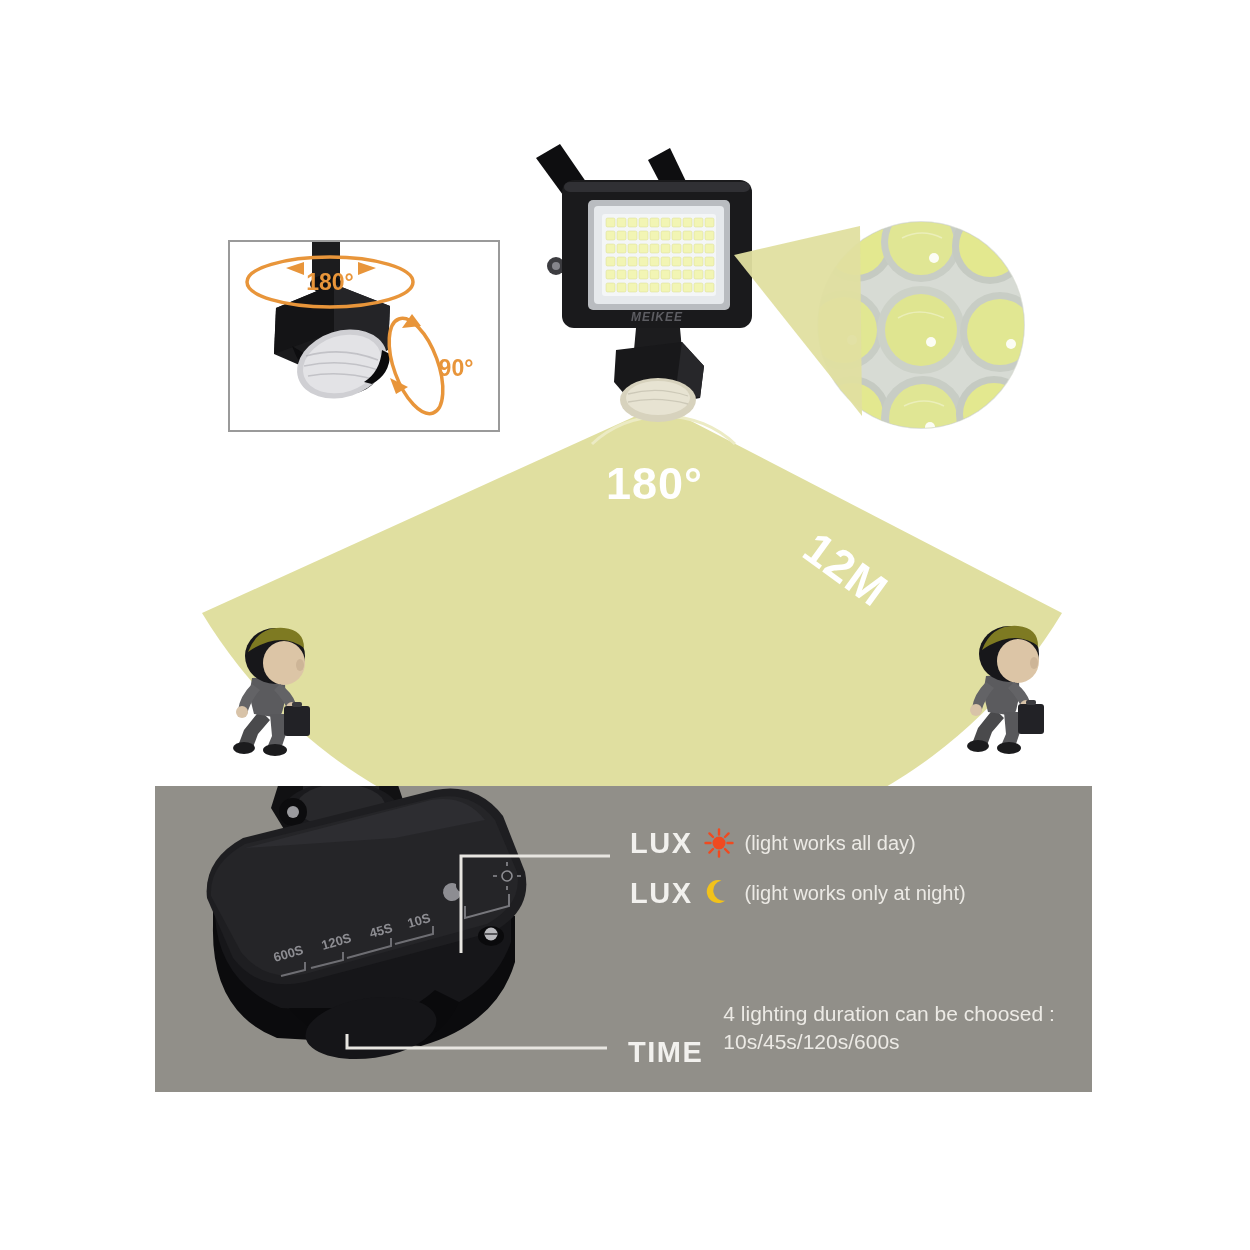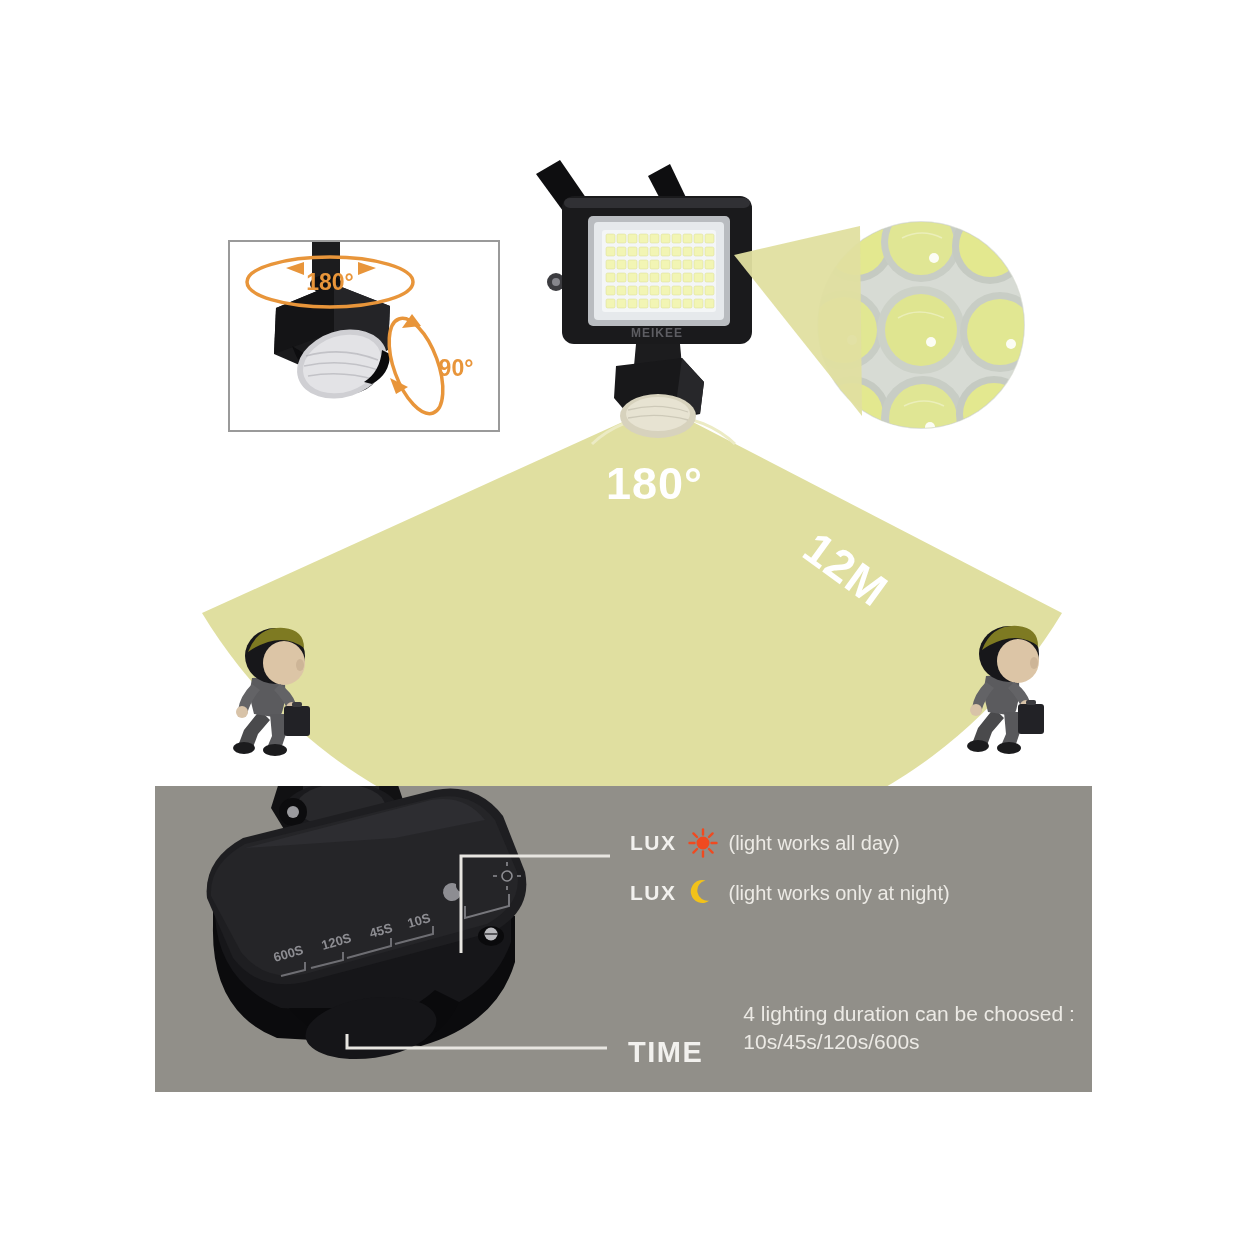--- a/index.html
+++ b/index.html
@@ -29,23 +29,24 @@
     border: 2px solid #9a9a9a;
     background: #ffffff;
     box-sizing: border-box;
   }
   .inset-svg { position: absolute; left: 0; top: 0; }
 
   
   .lamp-wrap {
     position: absolute;
     left: 530px;
-    top: 152px;
+    top: 136px;
     width: 260px;
     height: 290px;
+    font-style: italic;
   }
 
   
   .led-macro {
     position: absolute;
     left: 818px;
     top: 222px;
     width: 206px;
     height: 206px;
     border-radius: 50%;
@@ -119,42 +120,42 @@
     position: absolute;
     display: flex;
     align-items: center;
     white-space: nowrap;
   }
   .lux-row-1 { left: 475px; top: 40px; }
   .lux-row-2 { left: 475px; top: 90px; }
   .time-row  { left: 473px; top: 214px; align-items: flex-start; }
 
   .spec-key {
-    font-size: 21px;
+    font-size: 29px;
     font-weight: bold;
     color: #f2f1ee;
     letter-spacing: 1.5px;
     font-family: "Liberation Sans", sans-serif;
   }
   .spec-icon-slot {
     width: 52px;
     display: flex;
     justify-content: center;
     align-items: center;
   }
   .spec-desc {
     font-size: 20px;
     color: #eceae5;
     font-family: "Liberation Sans", sans-serif;
   }
   .time-desc {
     font-size: 21px;
     color: #eceae5;
     line-height: 1.35;
-    margin-left: 40px;
+    margin-left: 20px;
     font-family: "Liberation Sans", sans-serif;
   }
   .time-key {
     font-size: 29px;
     font-weight: bold;
     color: #f2f1ee;
     letter-spacing: 1.5px;
     padding-top: 4px;
     font-family: "Liberation Sans", sans-serif;
     margin-top: 32px;

